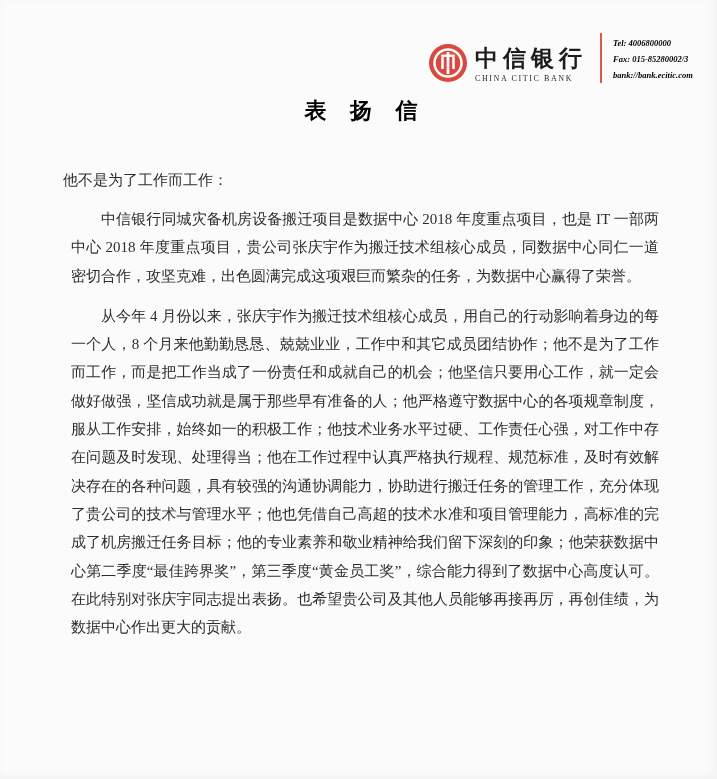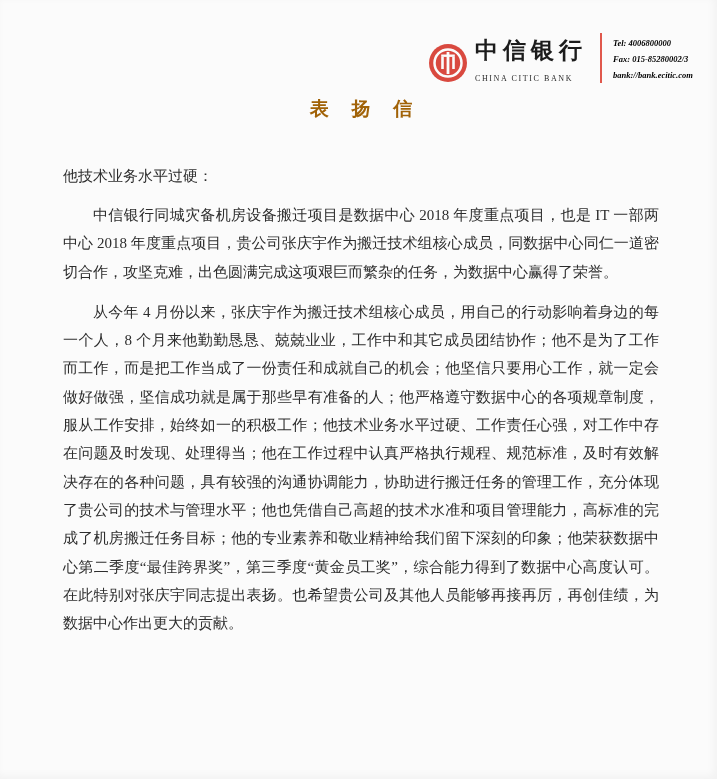--- a/index.html
+++ b/index.html
@@ -23,48 +23,48 @@
     display:flex;align-items:flex-end;
   }
   .logo-mark{width:40px;height:40px;flex:0 0 auto;}
   .bank-names{margin-left:7px;}
   .bank-zh{
     font-size:23px;font-weight:700;color:#1c1c1c;
     letter-spacing:5px;line-height:26px;white-space:nowrap;
   }
   .bank-en{
     font-size:8px;color:#2a2a2a;letter-spacing:1.6px;
-    margin-top:10px;white-space:nowrap;
+    margin-top:2px;white-space:nowrap;
   }
   .head-divider{
     width:2px;height:50px;background:#e0584c;
     margin:0 11px 0 13px;flex:0 0 auto;
   }
   .contact{font-style:italic;color:#000000;font-weight:bold;}
   .contact div{
     font-size:8.5px;line-height:16px;white-space:nowrap;
   }
   
   .content{
     position:absolute;
     left:63px;right:58px;top:96px;
     color:#2d2d2d;
   }
   .title{
     text-align:center;
-    font-size:19px;font-weight:600;color:#a16207;
+    font-size:22px;font-weight:600;color:#000000;
     letter-spacing:9px;text-indent:9px;
     margin:0 0 0 0;
   }
   .salutation{
     margin-top:40px;
     font-size:15px;line-height:28px;
   }
   .para{
-    margin:12px 0 0 0;
+    margin:12px 0 0 8px;
     font-size:15px;line-height:28.3px;
     text-align:justify;
     text-indent:2em;
     font-family:Liberation Serif, serif;
   }
   .para:first-of-type{margin-top:11px;}
 </style>
 </head>
 <body>
 
@@ -88,18 +88,18 @@
     <span class="head-divider"></span>
     <span class="contact">
       <div>Tel: 4006800000</div>
       <div>Fax: 015-85280002/3</div>
       <div>bank://bank.ecitic.com</div>
     </span>
   </div>
 
   <div class="content">
     <h1 class="title">表 扬 信</h1>
-    <div class="salutation">他技术业务水平过硬：</div>
+    <div class="salutation">他不是为了工作而工作：</div>
     <p class="para">中信银行同城灾备机房设备搬迁项目是数据中心 2018 年度重点项目，也是 IT 一部两中心 2018 年度重点项目，贵公司张庆宇作为搬迁技术组核心成员，同数据中心同仁一道密切合作，攻坚克难，出色圆满完成这项艰巨而繁杂的任务，为数据中心赢得了荣誉。</p>
     <p class="para">从今年 4 月份以来，张庆宇作为搬迁技术组核心成员，用自己的行动影响着身边的每一个人，8 个月来他勤勤恳恳、兢兢业业，工作中和其它成员团结协作；他不是为了工作而工作，而是把工作当成了一份责任和成就自己的机会；他坚信只要用心工作，就一定会做好做强，坚信成功就是属于那些早有准备的人；他严格遵守数据中心的各项规章制度，服从工作安排，始终如一的积极工作；他技术业务水平过硬、工作责任心强，对工作中存在问题及时发现、处理得当；他在工作过程中认真严格执行规程、规范标准，及时有效解决存在的各种问题，具有较强的沟通协调能力，协助进行搬迁任务的管理工作，充分体现了贵公司的技术与管理水平；他也凭借自己高超的技术水准和项目管理能力，高标准的完成了机房搬迁任务目标；他的专业素养和敬业精神给我们留下深刻的印象；他荣获数据中心第二季度“最佳跨界奖”，第三季度“黄金员工奖”，综合能力得到了数据中心高度认可。 在此特别对张庆宇同志提出表扬。也希望贵公司及其他人员能够再接再厉，再创佳绩，为数据中心作出更大的贡献。</p>
   </div>
 
 </div>
 
 </body></html>

